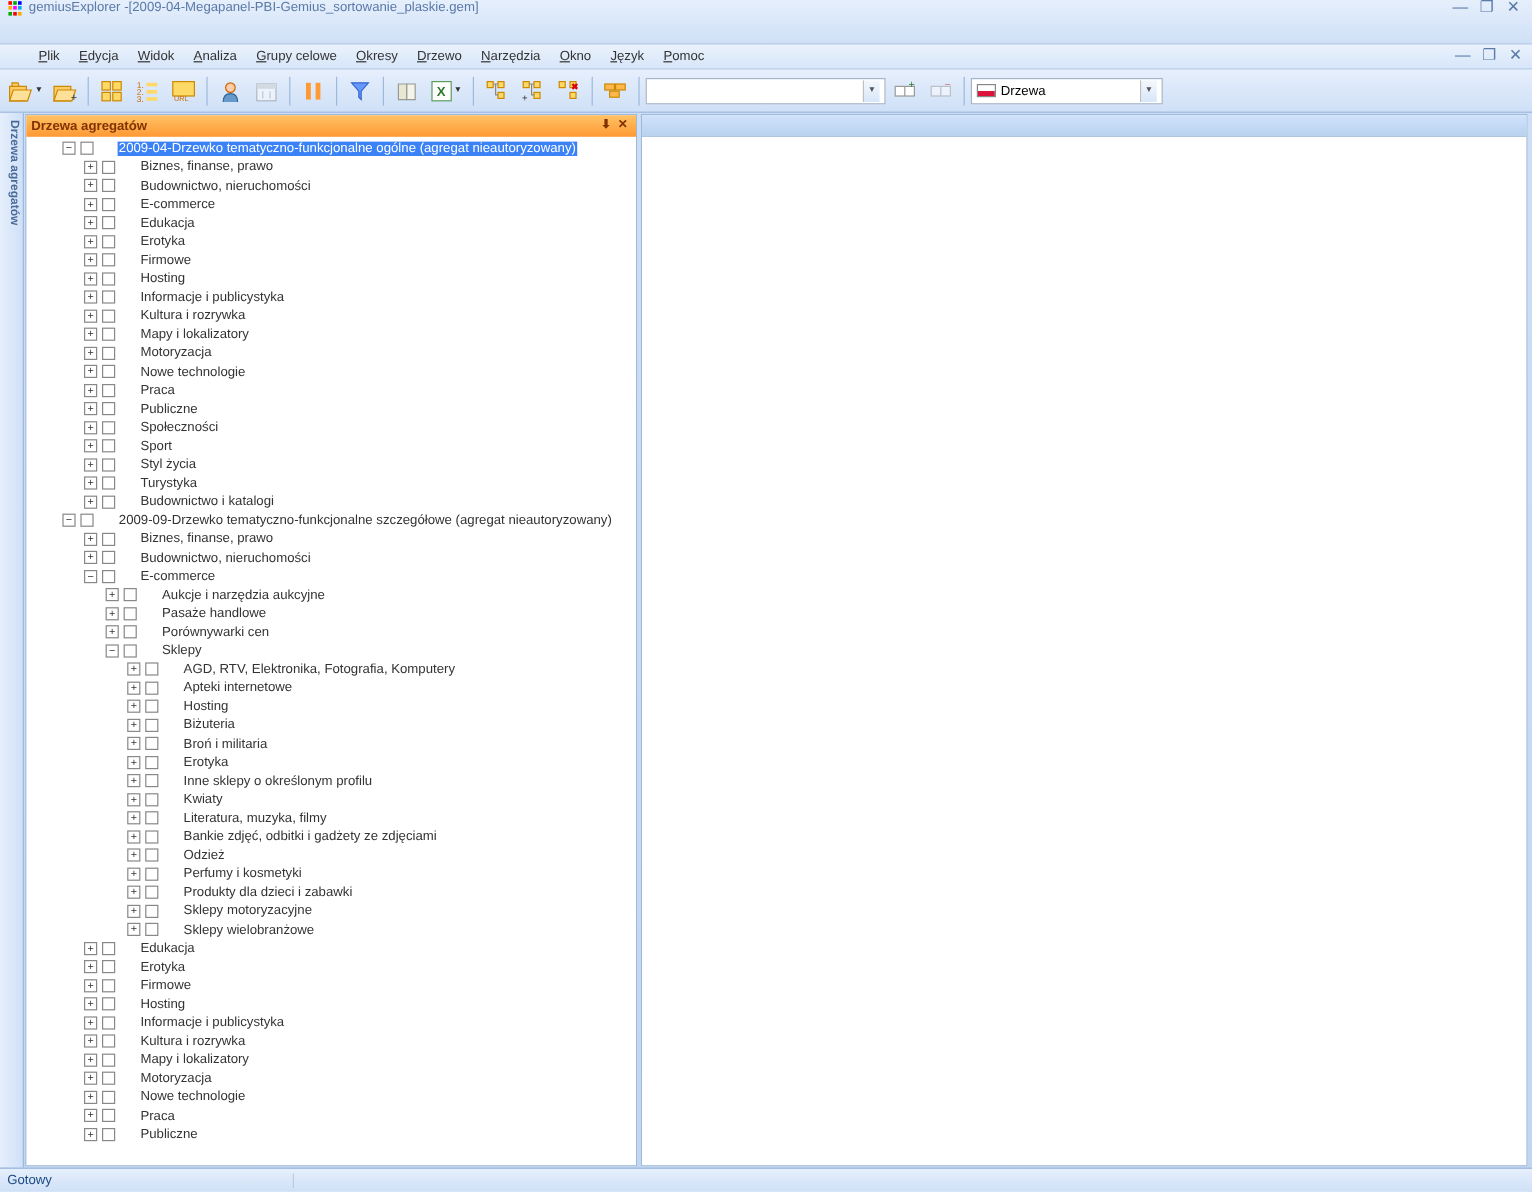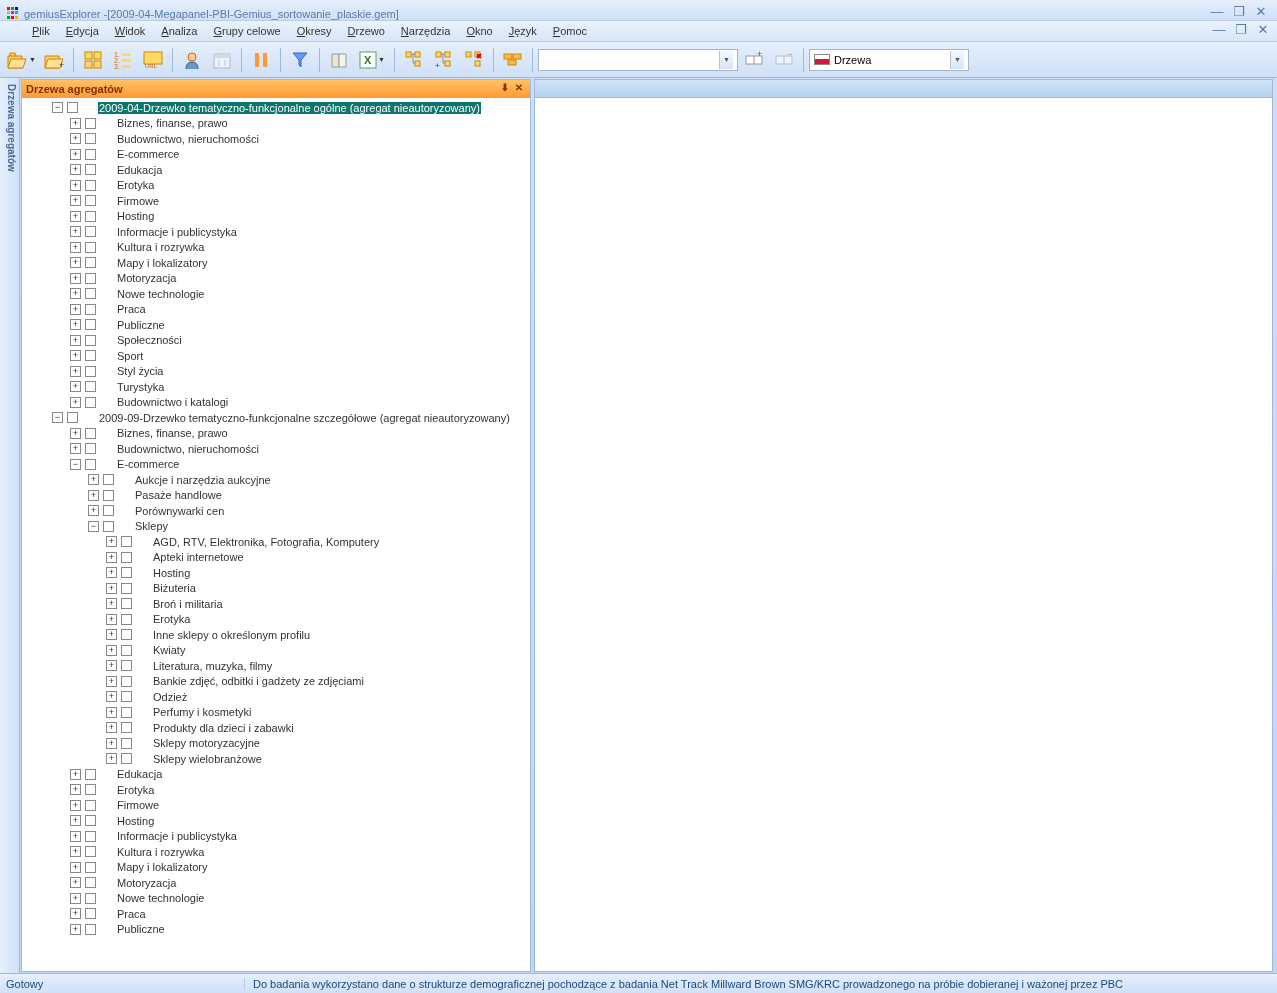--- a/index.html
+++ b/index.html
@@ -7,24 +7,24 @@
   font-family: Tahoma, sans-serif;
   font-size: 11px;
   background: linear-gradient(to bottom, #d0dff7 0%, #c2d6f2 100%);
   width: 1277px;
   height: 993px;
   overflow: hidden;
   display: flex;
   flex-direction: column;
 }
 .titlebar {
-  height: 20px;
+  height: 36px;
   background: linear-gradient(to bottom, #e6effc 0%, #cfe0f7 100%);
   display: flex;
-  align-items: flex-end;
+  align-items: flex-start;
   padding: 0 6px;
   color: #5a7aa8;
   font-weight: normal;
 }
 .titlebar .app-icon {
   width: 14px; height: 14px;
   margin-right: 4px;
   display: inline-flex;
   flex-wrap: wrap;
 }
@@ -172,21 +172,21 @@
   background: radial-gradient(circle at center, #ffd966 0%, #ff9900 70%);
   border-radius: 50%;
   position: relative;
 }
 .gear::before {
   content:""; position:absolute; inset:3px;
   background:#fff; border-radius:50%;
 }
 .node-label { color: #333; cursor: pointer; padding: 0 1px;}
 .node-label.selected {
-  background: #0f766e;
+  background: #3b82f6;
   color: #fff;
 }
 .content-pane {
   flex: 1;
   background: #fff;
   border: 1px solid #9db9dc;
   margin: 1px 4px 1px 2px;
   position: relative;
 }
 .content-header {
@@ -882,14 +882,13 @@
         </div>
       </div>
   </div>
   <div class="content-pane">
     <div class="content-header"></div>
   </div>
 </div>
 
 <div class="statusbar">
   <div class="status-cell left">Gotowy</div>
-  <div class="status-cell wide">Do badania wykorzystano dane o strukturze demograficznej pochodzące z badania Net Track Millward Brown SMG/KRC prowadzonego na próbie dobieranej i ważonej przez PBC</div>
 </div>
 
 </body></html>

